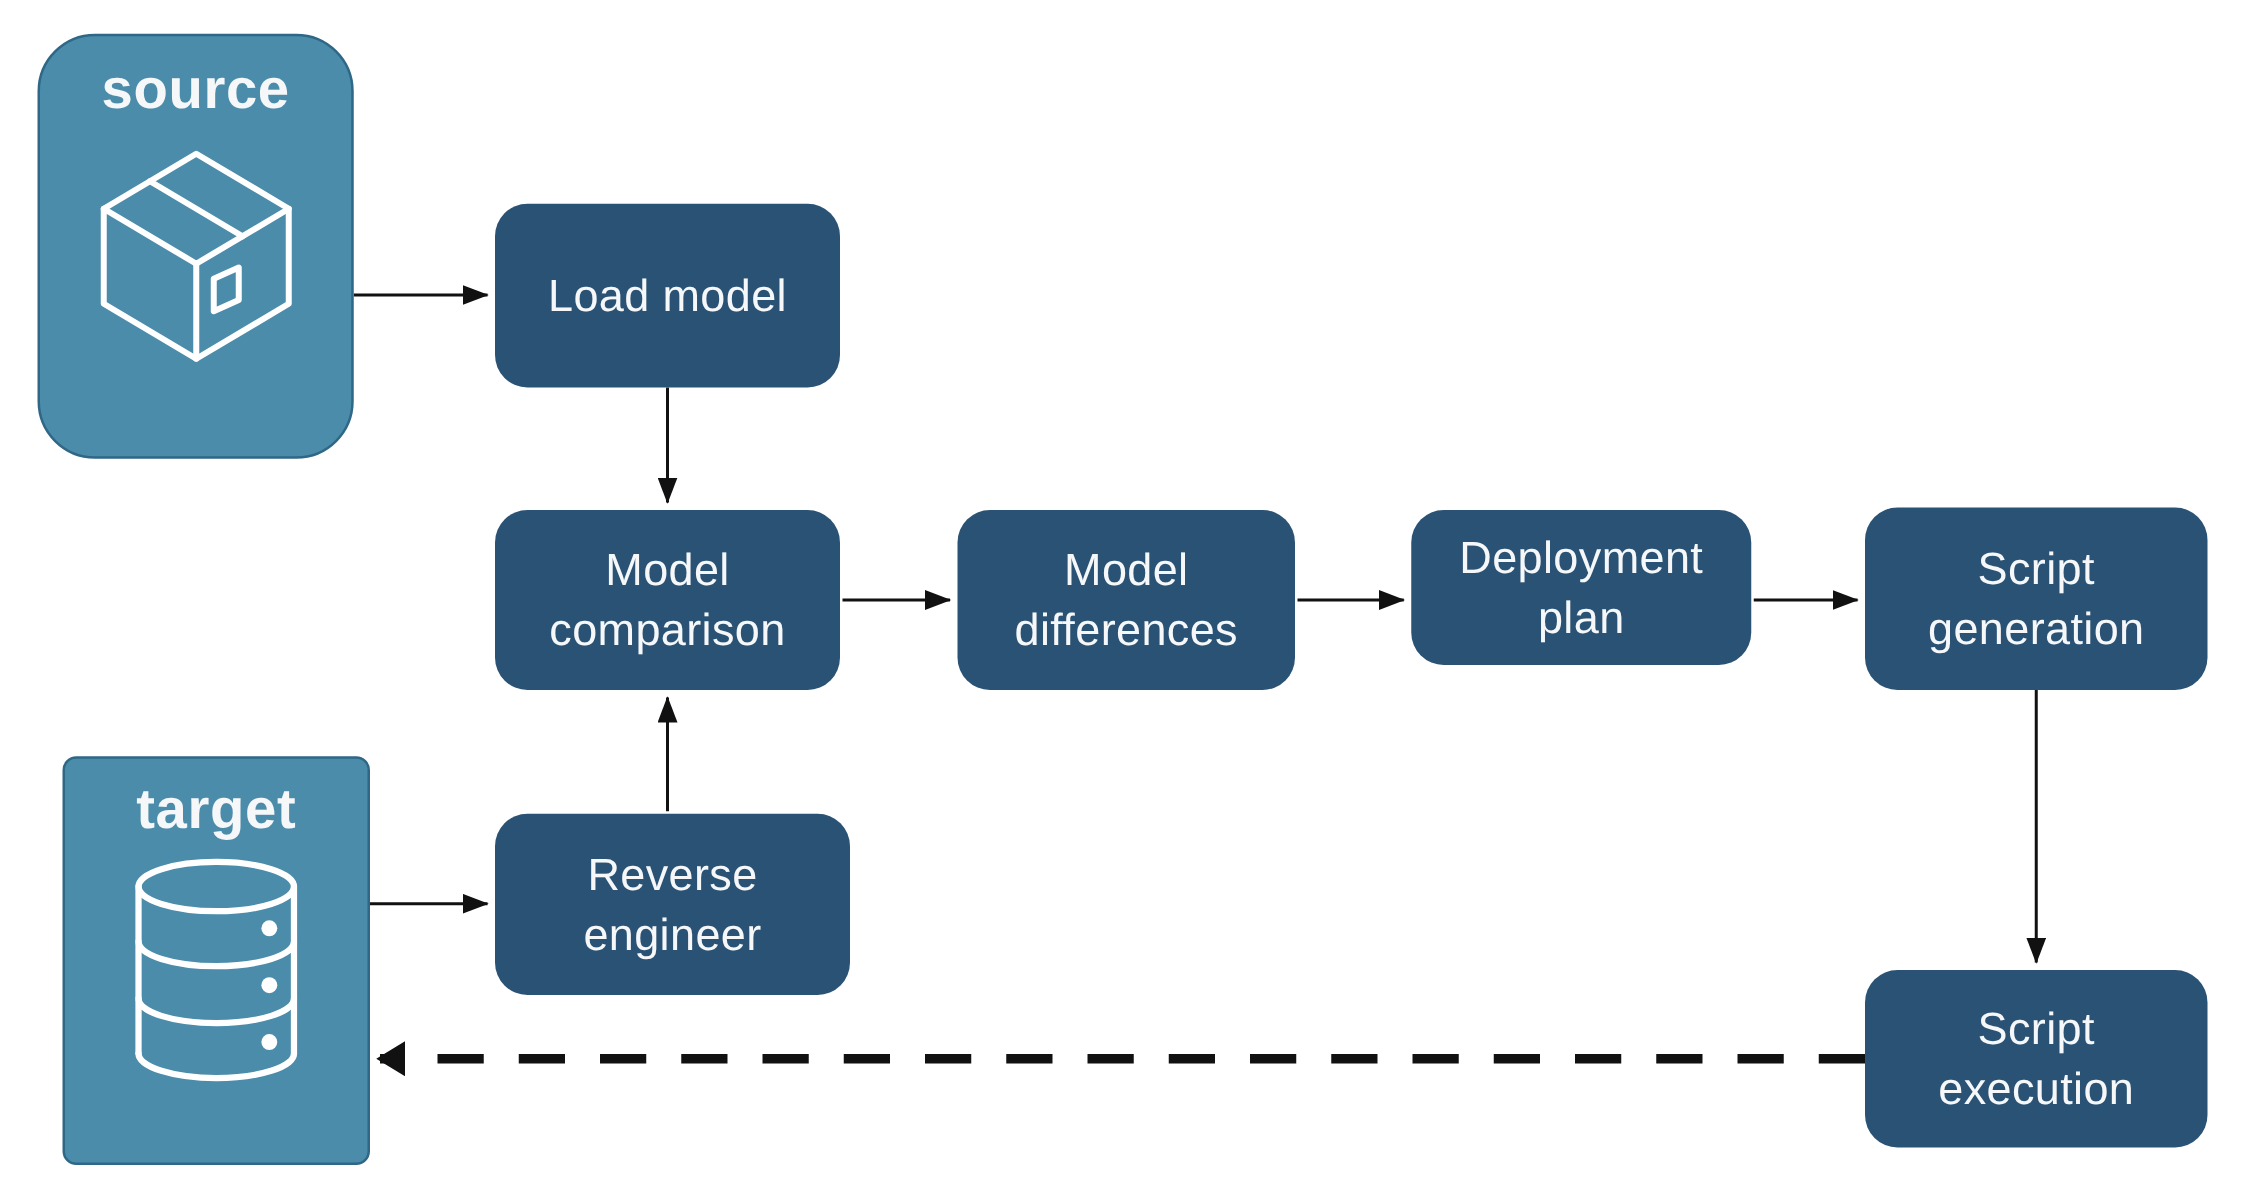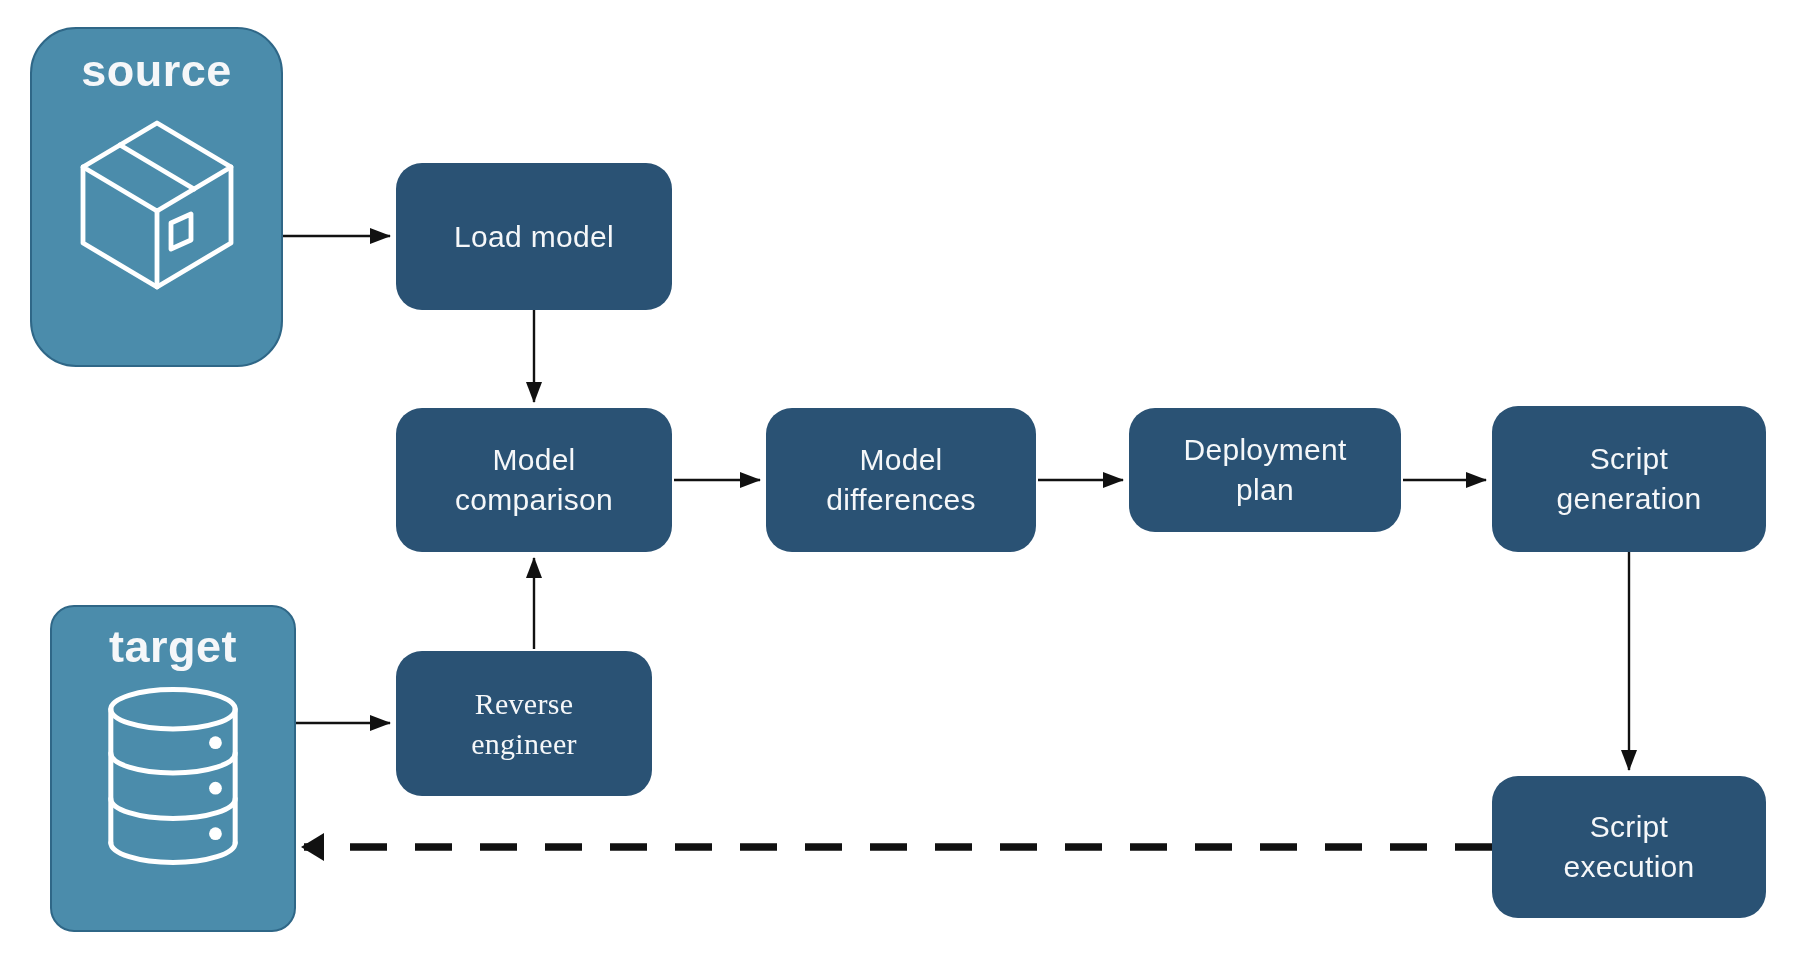--- a/index.html
+++ b/index.html
@@ -48,21 +48,21 @@
     justify-content: center;
     color: var(--node-text);
   }
 
   .step {
     background: var(--step-fill);
     border-radius: 26px;
   }
 
   .step .node-label {
-    font-size: 30px;
+    font-size: 36px;
     line-height: 1.33;
     text-align: center;
     white-space: pre-line;
     letter-spacing: 0.3px;
   }
 
   .endpoint {
     background: var(--endpoint-fill);
     border: 2.5px solid var(--endpoint-border);
     flex-direction: column;
@@ -73,30 +73,30 @@
     font-size: 45px;
     font-weight: 700;
     letter-spacing: 0.5px;
     text-align: center;
   }
 
   #node-source { left: 30px; top: 27px; width: 253px; height: 340px; border-radius: 46px; align-items: center; }
   #node-source .node-label { margin-top: 16px; }
   #node-source .node-icon { margin-top: 14px; }
 
-  #node-target { left: 50px; top: 605px; width: 246px; height: 327px; border-radius: 24px; }
+  #node-target { left: 50px; top: 605px; width: 246px; height: 327px; border-radius: 11px; }
   #node-target .node-label { margin-top: 14px; }
   #node-target .node-icon { margin-top: 12px; }
 
   #node-load-model        { left: 396px;  top: 163px; width: 276px; height: 147px; }
   #node-model-comparison  { left: 396px;  top: 408px; width: 276px; height: 144px; }
   #node-model-differences { left: 766px;  top: 408px; width: 270px; height: 144px; }
   #node-deployment-plan   { left: 1129px; top: 408px; width: 272px; height: 124px; }
   #node-script-generation { left: 1492px; top: 406px; width: 274px; height: 146px; }
-  #node-reverse-engineer  { left: 396px;  top: 651px; width: 256px; height: 145px; font-family: Liberation Serif, serif; }
+  #node-reverse-engineer  { left: 396px;  top: 651px; width: 284px; height: 145px; }
   #node-script-execution  { left: 1492px; top: 776px; width: 274px; height: 142px; }
 
   .icon-stroke {
     fill: none;
     stroke: #ffffff;
     stroke-linecap: round;
     stroke-linejoin: round;
   }
 </style>
 </head>

